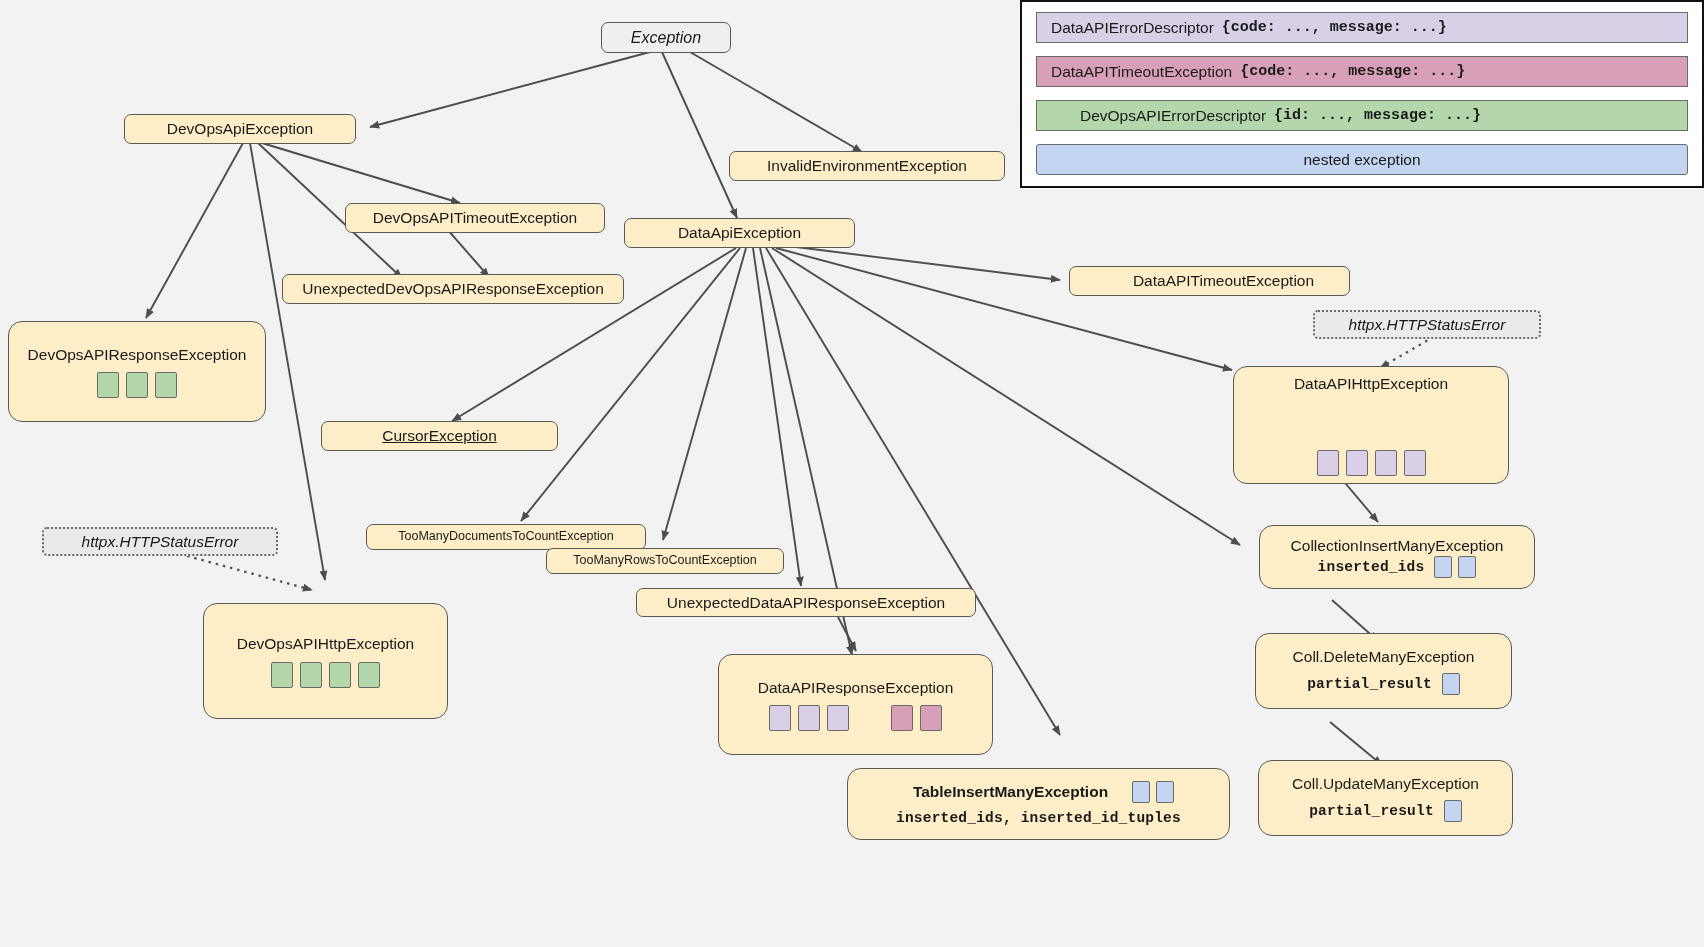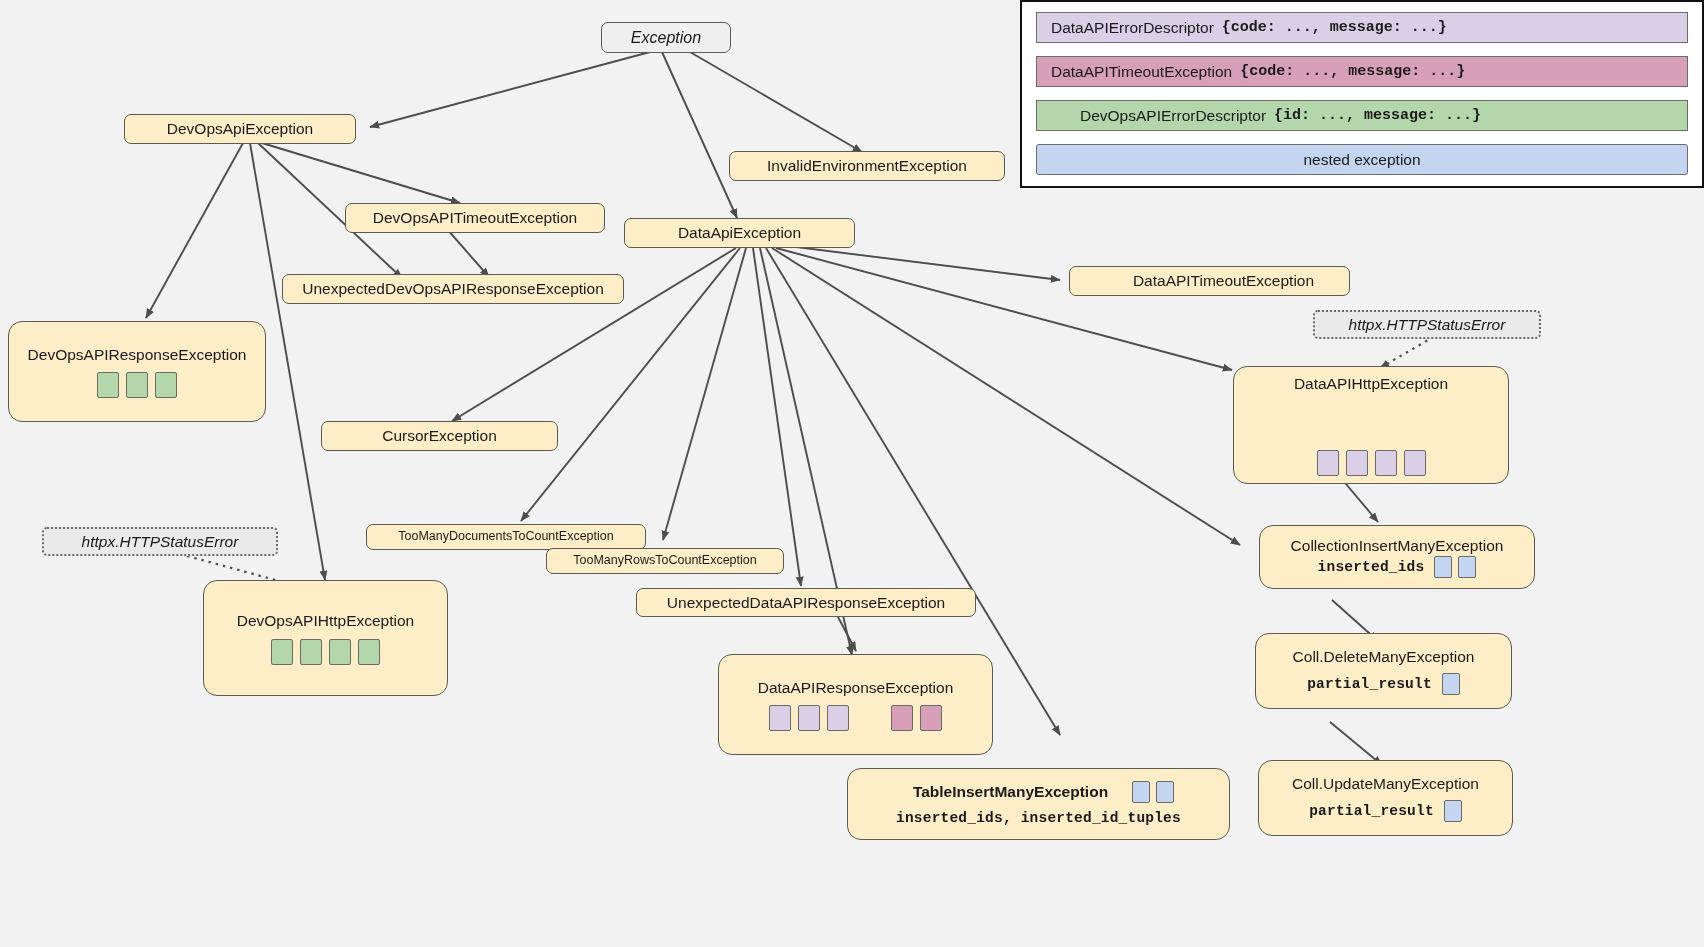--- a/index.html
+++ b/index.html
@@ -133,21 +133,21 @@
   <div class="node big" style="left:1233px;top:366px;width:276px;height:118px;gap:48px;">
     <span class="nlabel">DataAPIHttpException</span>
     <div class="chips">
       <span class="chip err"></span>
       <span class="chip err"></span>
       <span class="chip err"></span>
       <span class="chip err"></span>
     </div>
   </div>
 
-  <div class="node" style="left:321px;top:421px;width:237px;height:30px;">
+  <div class="node" style="left:321px;top:421px;width:237px;height:30px;text-decoration:underline;">
     <span class="nlabel">CursorException</span>
   </div>
 
   <div class="node small" style="left:366px;top:524px;width:280px;height:26px;">
     <span class="nlabel">TooManyDocumentsToCountException</span>
   </div>
 
   <div class="node ext" style="left:42px;top:527px;width:236px;height:29px;">
     <span class="nlabel">httpx.HTTPStatusError</span>
   </div>
@@ -164,21 +164,21 @@
   </div>
 
   <div class="node small" style="left:546px;top:548px;width:238px;height:26px;">
     <span class="nlabel">TooManyRowsToCountException</span>
   </div>
 
   <div class="node" style="left:636px;top:588px;width:340px;height:29px;">
     <span class="nlabel">UnexpectedDataAPIResponseException</span>
   </div>
 
-  <div class="node big" style="left:203px;top:580px;width:245px;height:116px;">
+  <div class="node big" style="left:203px;top:603px;width:245px;height:116px;">
     <span class="nlabel">DevOpsAPIHttpException</span>
     <div class="chips">
       <span class="chip dev"></span>
       <span class="chip dev"></span>
       <span class="chip dev"></span>
       <span class="chip dev"></span>
     </div>
   </div>
 
   <div class="node big" style="left:1255px;top:633px;width:257px;height:76px;">

